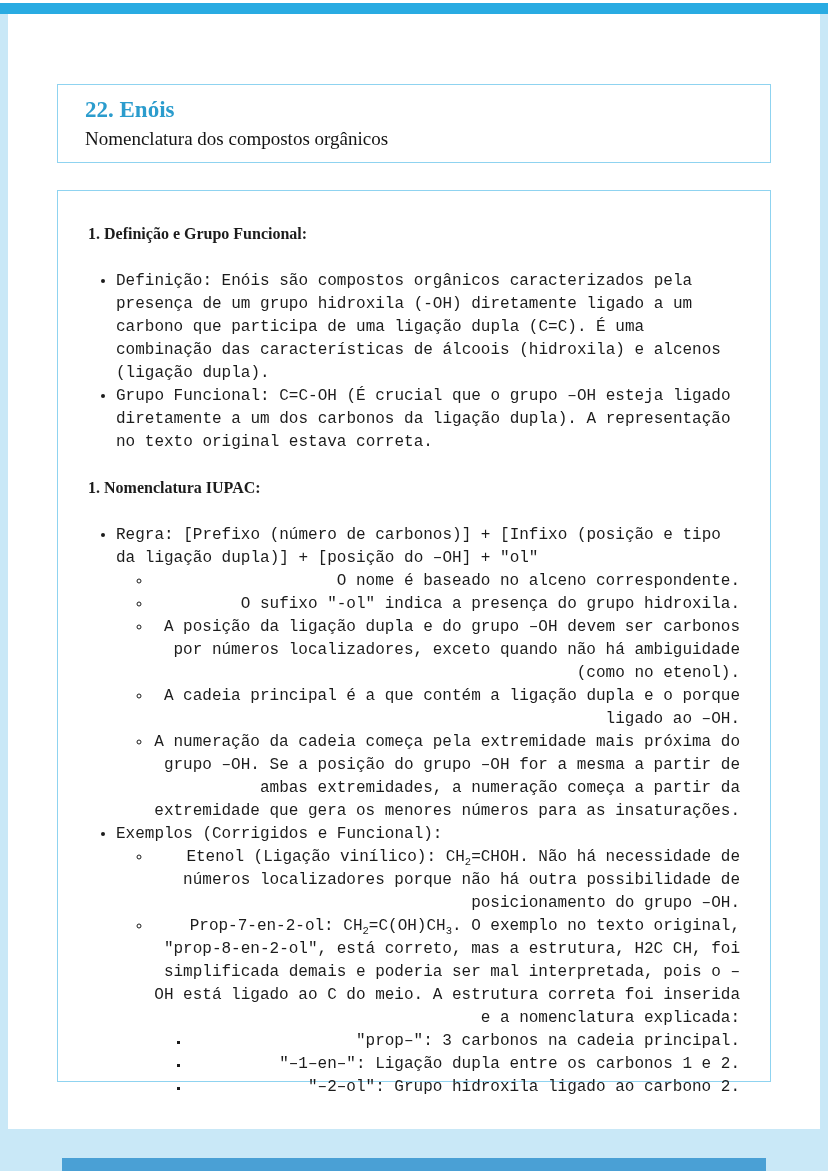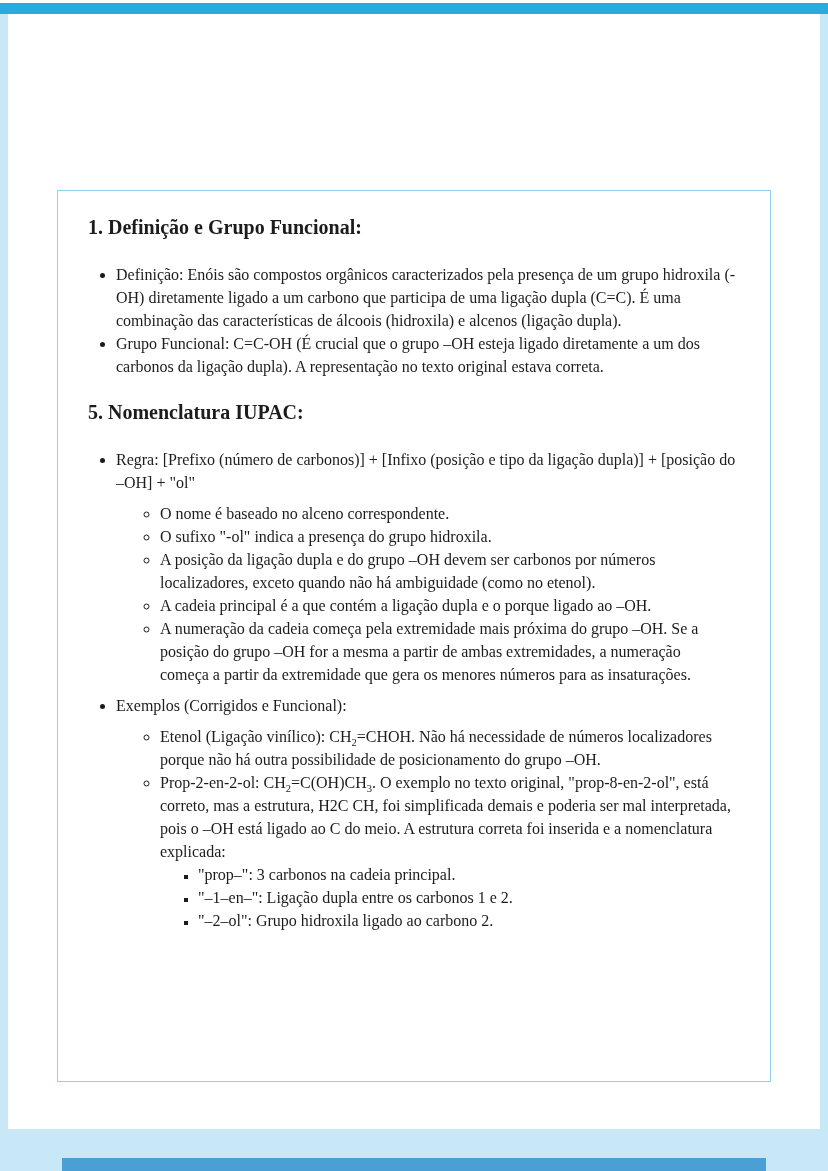--- a/index.html
+++ b/index.html
@@ -29,54 +29,58 @@
   .header-box h1 { font-size: 23px; line-height: 28px; font-weight: bold; color: #2b9ccd; }
   .header-box h2 { font-size: 19px; line-height: 24px; font-weight: normal; color: #141414; margin-top: 3px; }
 
   
   .content-box {
     position: absolute; left: 57px; top: 190px; width: 714px; height: 892px;
     border: 1.5px solid #8fd3f0; background: #ffffff;
     padding: 26px 30px;
     font-size: 16px; line-height: 23px;
   }
-  .content-box h3 { font-size: 20px; line-height: 20px; font-weight: bold; margin: 0 0 26px 0; }
-  ul { list-style-position: outside; }
+  .content-box h3 { font-size: 16px; line-height: 20px; font-weight: bold; margin: 7px 0 26px 0; }
+  ul { list-style-position: outside; font-family: Liberation Mono, monospace; }
   ul.l1 { padding-left: 28px; margin: 0 0 24px 0; list-style-type: disc; }
-  ul.l2 { padding-left: 36px; margin: 8px; list-style-type: circle; }
+  ul.l2 { padding-left: 36px; margin: 0; list-style-type: circle; text-align: right; }
   ul.l3 { padding-left: 38px; margin: 0; list-style-type: square; }
   ul.l3 li::marker { font-size: 12px; }
   li { margin: 0; }
   sub { font-size: 10.5px; line-height: 0; }
 </style>
 </head>
 <body>
 
 <div class="page">
 
   <div class="top-bar"></div>
   <div class="side-strip left"></div>
   <div class="side-strip right"></div>
   <div class="bottom-band"></div>
   <div class="bottom-bar"></div>
 
+  <div class="header-box">
+    <h1>22. Enóis</h1>
+    <h2>Nomenclatura dos compostos orgânicos</h2>
+  </div>
 
   <div class="content-box">
 
     <h3>1. Definição e Grupo Funcional:</h3>
     <ul class="l1">
       <li>
         <span>Definição: Enóis são compostos orgânicos caracterizados pela presença de um grupo hidroxila (-OH) diretamente ligado a um carbono que participa de uma ligação dupla (C=C). É uma combinação das características de álcoois (hidroxila) e alcenos (ligação dupla).</span>
       </li>
       <li>
         <span>Grupo Funcional: C=C-OH (É crucial que o grupo –OH esteja ligado diretamente a um dos carbonos da ligação dupla). A representação no texto original estava correta.</span>
       </li>
     </ul>
 
-    <h3>5. Nomenclatura IUPAC:</h3>
+    <h3>1. Nomenclatura IUPAC:</h3>
     <ul class="l1">
 
       <li>
         <span>Regra: [Prefixo (número de carbonos)] + [Infixo (posição e tipo da ligação dupla)] + [posição do –OH] + "ol"</span>
         <ul class="l2">
           <li>
             <span>O nome é baseado no alceno correspondente.</span>
           </li>
           <li>
             <span>O sufixo "-ol" indica a presença do grupo hidroxila.</span>
@@ -93,21 +97,21 @@
         </ul>
       </li>
 
       <li>
         <span>Exemplos (Corrigidos e Funcional):</span>
         <ul class="l2">
           <li>
             <span>Etenol (Ligação vinílico): CH</span><sub>2</sub><span>=CHOH. Não há necessidade de números localizadores porque não há outra possibilidade de posicionamento do grupo –OH.</span>
           </li>
           <li>
-            <span>Prop-2-en-2-ol: CH</span><sub>2</sub><span>=C(OH)CH</span><sub>3</sub><span>. O exemplo no texto original, "prop-8-en-2-ol", está correto, mas a estrutura, H2C CH, foi simplificada demais e poderia ser mal interpretada, pois o –OH está ligado ao C do meio. A estrutura correta foi inserida e a nomenclatura explicada:</span>
+            <span>Prop-7-en-2-ol: CH</span><sub>2</sub><span>=C(OH)CH</span><sub>3</sub><span>. O exemplo no texto original, "prop-8-en-2-ol", está correto, mas a estrutura, H2C CH, foi simplificada demais e poderia ser mal interpretada, pois o –OH está ligado ao C do meio. A estrutura correta foi inserida e a nomenclatura explicada:</span>
             <ul class="l3">
               <li>
                 <span>"prop–": 3 carbonos na cadeia principal.</span>
               </li>
               <li>
                 <span>"–1–en–": Ligação dupla entre os carbonos 1 e 2.</span>
               </li>
               <li>
                 <span>"–2–ol": Grupo hidroxila ligado ao carbono 2.</span>
               </li>

